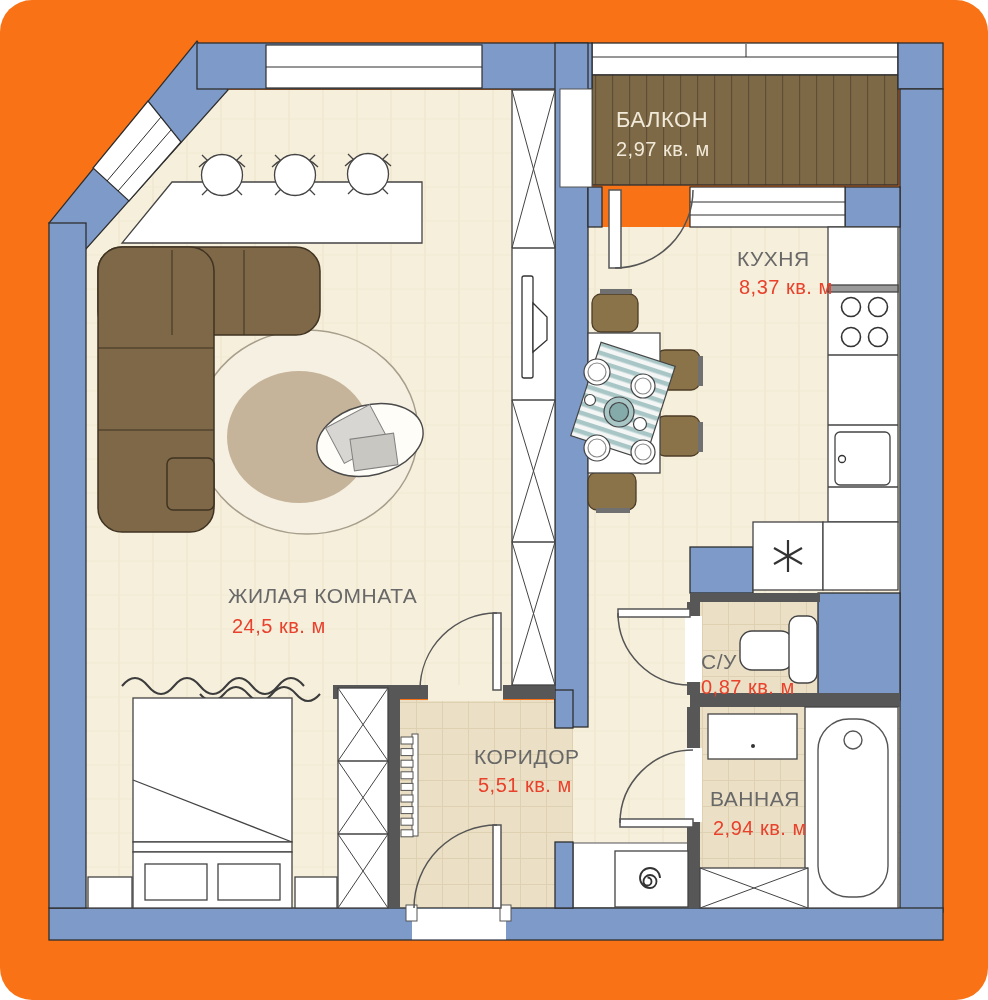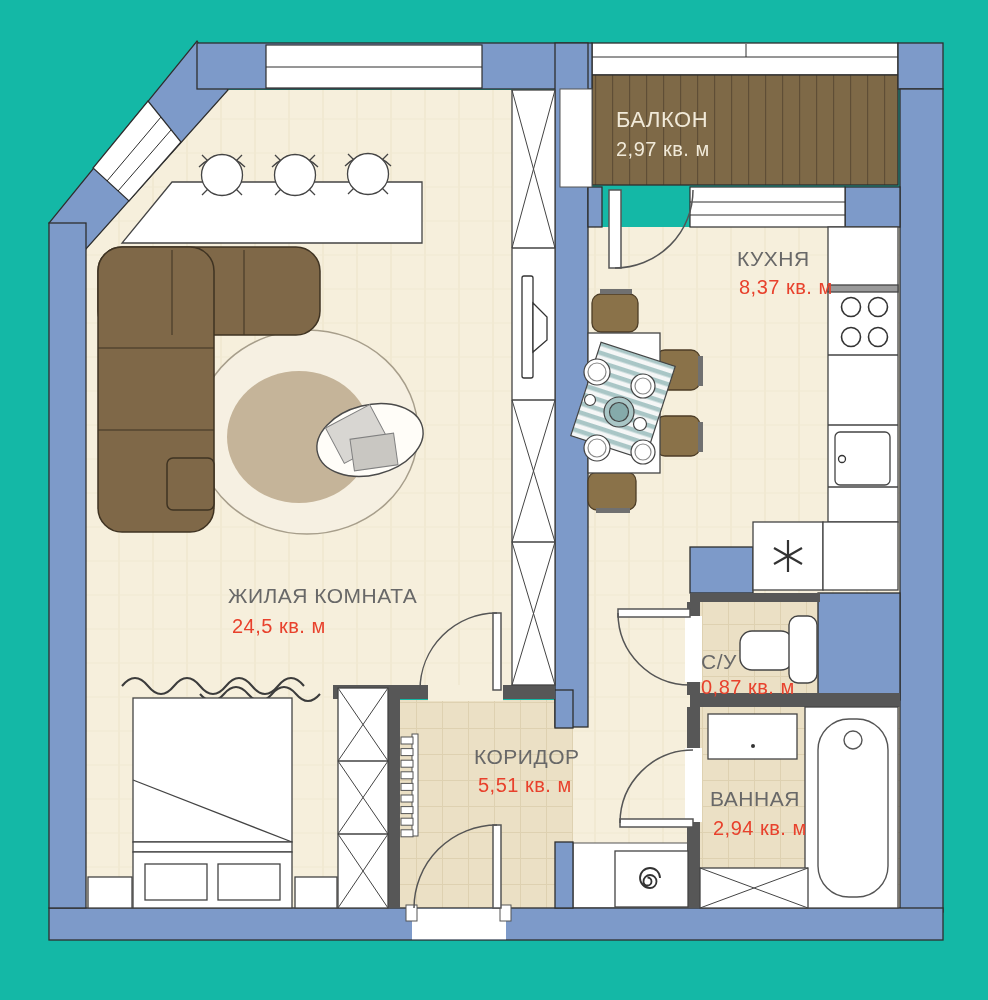--- a/index.html
+++ b/index.html
@@ -1,17 +1,17 @@
 <!DOCTYPE html>
 <html><head>
 <meta charset="utf-8">
 <style>
   html,body{margin:0;padding:0;background:#ffffff;}
-  .page{width:988px;height:1000px;position:relative;background:#14b8a6;overflow:hidden;
-        font-family:"Liberation Sans", sans-serif;}
+  .page{width:988px;height:1000px;position:relative;background:#f97316;overflow:hidden;
+        font-family:"Liberation Sans", sans-serif;border-radius:32px;}
   svg text{font-family:"Liberation Sans", sans-serif;letter-spacing:.5px;}
   .room-name{fill:#686868;font-size:21px;}
   .room-area{fill:#e8412c;font-size:20px;}
   .balcony-name{fill:#f1ead9;font-size:22px;}
   .balcony-area{fill:#f1ead9;font-size:20px;}
 </style>
 </head>
 <body>
 
 <div class="page">

